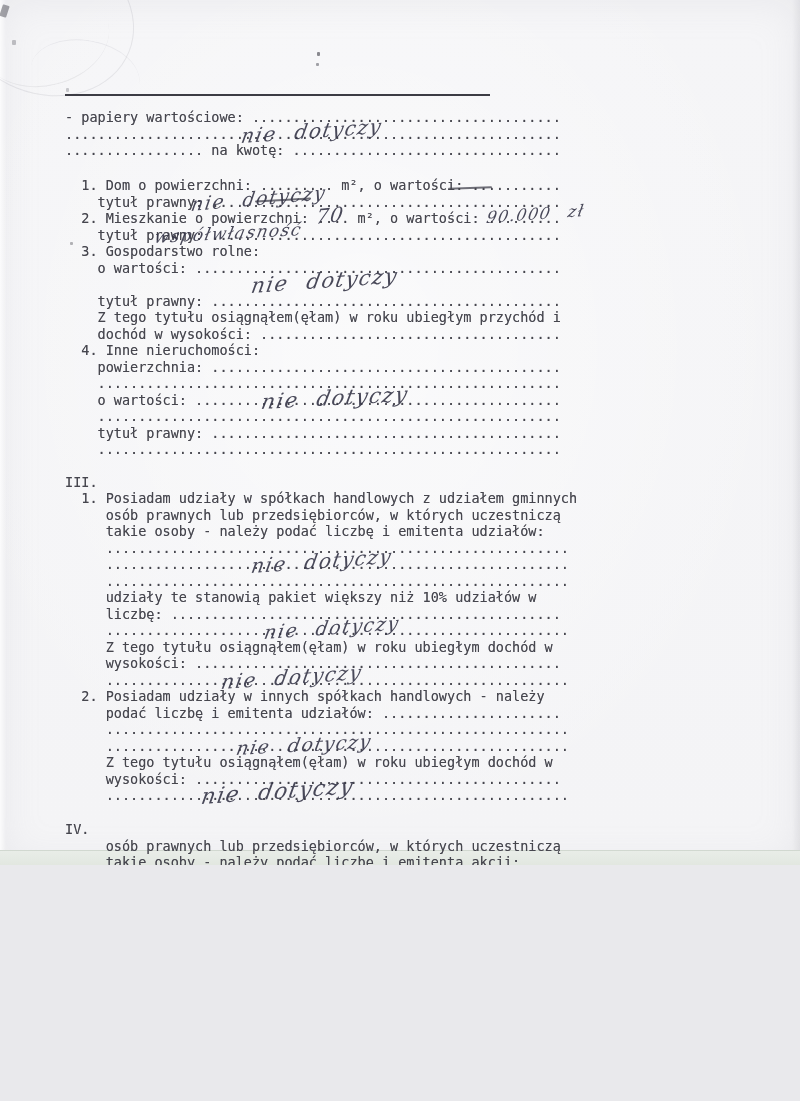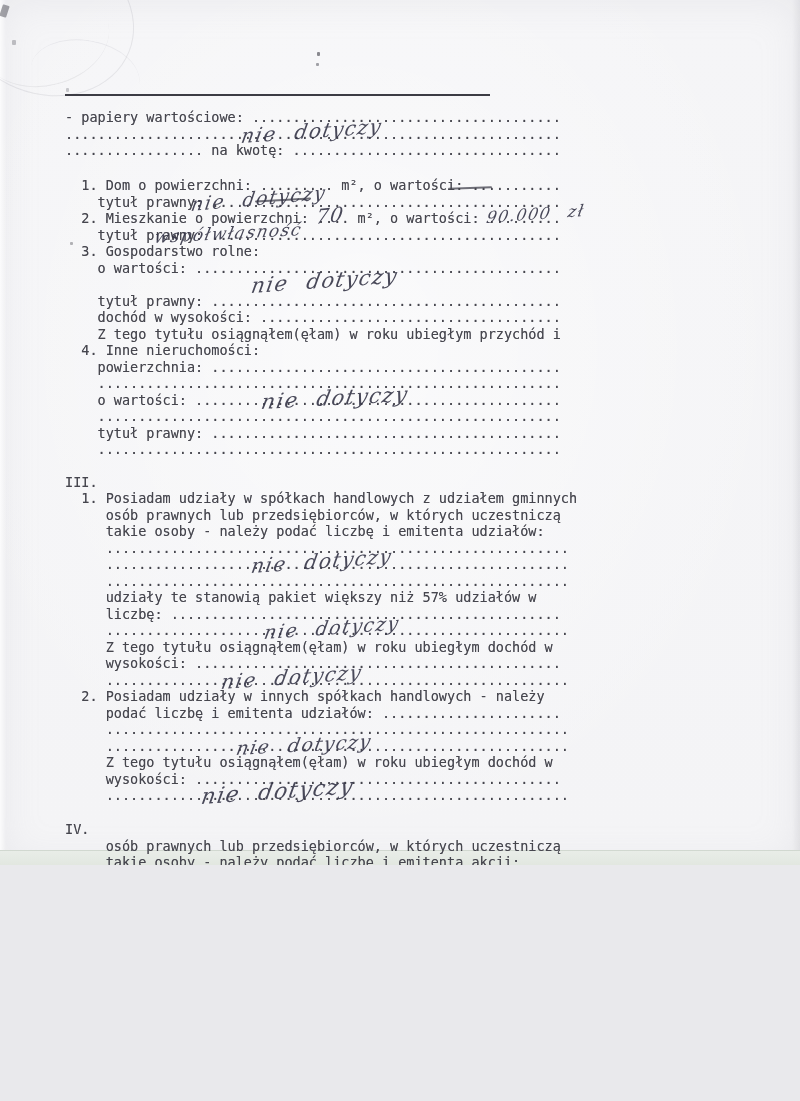--- a/index.html
+++ b/index.html
@@ -104,38 +104,38 @@
       <div class="ln"><span>................. na kwotę: .................................</span></div>
       <div style="height: 18.5px;"></div>
       <div class="ln"><span>  1. Dom o powierzchni: ......... m², o wartości: ...........</span></div>
       <div class="ln"><span>    tytuł prawny: ...........................................</span><span class="hw" style="left: 125px; font-size: 19px; bottom: -2px; transform: rotate(-5deg) skewX(-14deg);">nie dotyczy</span></div>
       <div class="ln"><span>  2. Mieszkanie o powierzchni: .... m², o wartości: .........</span><span class="hw" style="left: 250px; font-size: 20px; bottom: 1px; transform: rotate(-6deg) skewX(-14deg);">70</span><span class="hw" style="left: 420px; font-size: 16px; bottom: 0px; transform: rotate(-4deg) skewX(-14deg);">90.000 zł</span></div>
       <div class="ln"><span>    tytuł prawny: ...........................................</span><span class="hw" style="left: 88px; font-size: 17px; bottom: -2px; transform: rotate(-3deg) skewX(-14deg);">współwłasność</span></div>
       <div class="ln"><span>  3. Gospodarstwo rolne:</span></div>
       <div class="ln"><span>    o wartości: .............................................</span></div>
       <div class="ln"><span class="hw" style="left: 185px; font-size: 21px; bottom: -2px; transform: rotate(-4deg) skewX(-14deg);">nie dotyczy</span></div>
       <div class="ln"><span>    tytuł prawny: ...........................................</span></div>
+      <div class="ln"><span>    Z tego tytułu osiągnąłem(ęłam) w roku ubiegłym przychód i</span></div>
       <div class="ln"><span>    dochód w wysokości: .....................................</span></div>
-      <div class="ln"><span>    Z tego tytułu osiągnąłem(ęłam) w roku ubiegłym przychód i</span></div>
       <div class="ln"><span>  4. Inne nieruchomości:</span></div>
       <div class="ln"><span>    powierzchnia: ...........................................</span></div>
       <div class="ln"><span>    .........................................................</span></div>
       <div class="ln"><span>    o wartości: .............................................</span><span class="hw" style="left: 195px; font-size: 21px; bottom: -2px; transform: rotate(-3deg) skewX(-14deg);">nie dotyczy</span></div>
       <div class="ln"><span>    .........................................................</span></div>
       <div class="ln"><span>    tytuł prawny: ...........................................</span></div>
       <div class="ln"><span>    .........................................................</span></div>
       <div style="height: 16px;"></div>
       <div class="ln"><span>III.</span></div>
       <div class="ln"><span>  1. Posiadam udziały w spółkach handlowych z udziałem gminnych</span></div>
       <div class="ln"><span>     osób prawnych lub przedsiębiorców, w których uczestniczą</span></div>
       <div class="ln"><span>     takie osoby - należy podać liczbę i emitenta udziałów:</span></div>
       <div class="ln"><span>     .........................................................</span></div>
       <div class="ln"><span>     .........................................................</span><span class="hw" style="left: 185px; font-size: 20px; bottom: -2px; transform: rotate(-4deg) skewX(-14deg);">nie dotyczy</span></div>
       <div class="ln"><span>     .........................................................</span></div>
-      <div class="ln"><span>     udziały te stanowią pakiet większy niż 57% udziałów w</span></div>
+      <div class="ln"><span>     udziały te stanowią pakiet większy niż 10% udziałów w</span></div>
       <div class="ln"><span>     liczbę: ................................................</span></div>
       <div class="ln"><span>     .........................................................</span><span class="hw" style="left: 198px; font-size: 19px; bottom: -2px; transform: rotate(-4deg) skewX(-14deg);">nie dotyczy</span></div>
       <div class="ln"><span>     Z tego tytułu osiągnąłem(ęłam) w roku ubiegłym dochód w</span></div>
       <div class="ln"><span>     wysokości: .............................................</span></div>
       <div class="ln"><span>     .........................................................</span><span class="hw" style="left: 155px; font-size: 20px; bottom: -2px; transform: rotate(-4deg) skewX(-14deg);">nie dotyczy</span></div>
       <div class="ln"><span>  2. Posiadam udziały w innych spółkach handlowych - należy</span></div>
       <div class="ln"><span>     podać liczbę i emitenta udziałów: ......................</span></div>
       <div class="ln"><span>     .........................................................</span></div>
       <div class="ln"><span>     .........................................................</span><span class="hw" style="left: 170px; font-size: 19px; bottom: -2px; transform: rotate(-3deg) skewX(-14deg);">nie dotyczy</span></div>
       <div class="ln"><span>     Z tego tytułu osiągnąłem(ęłam) w roku ubiegłym dochód w</span></div>

